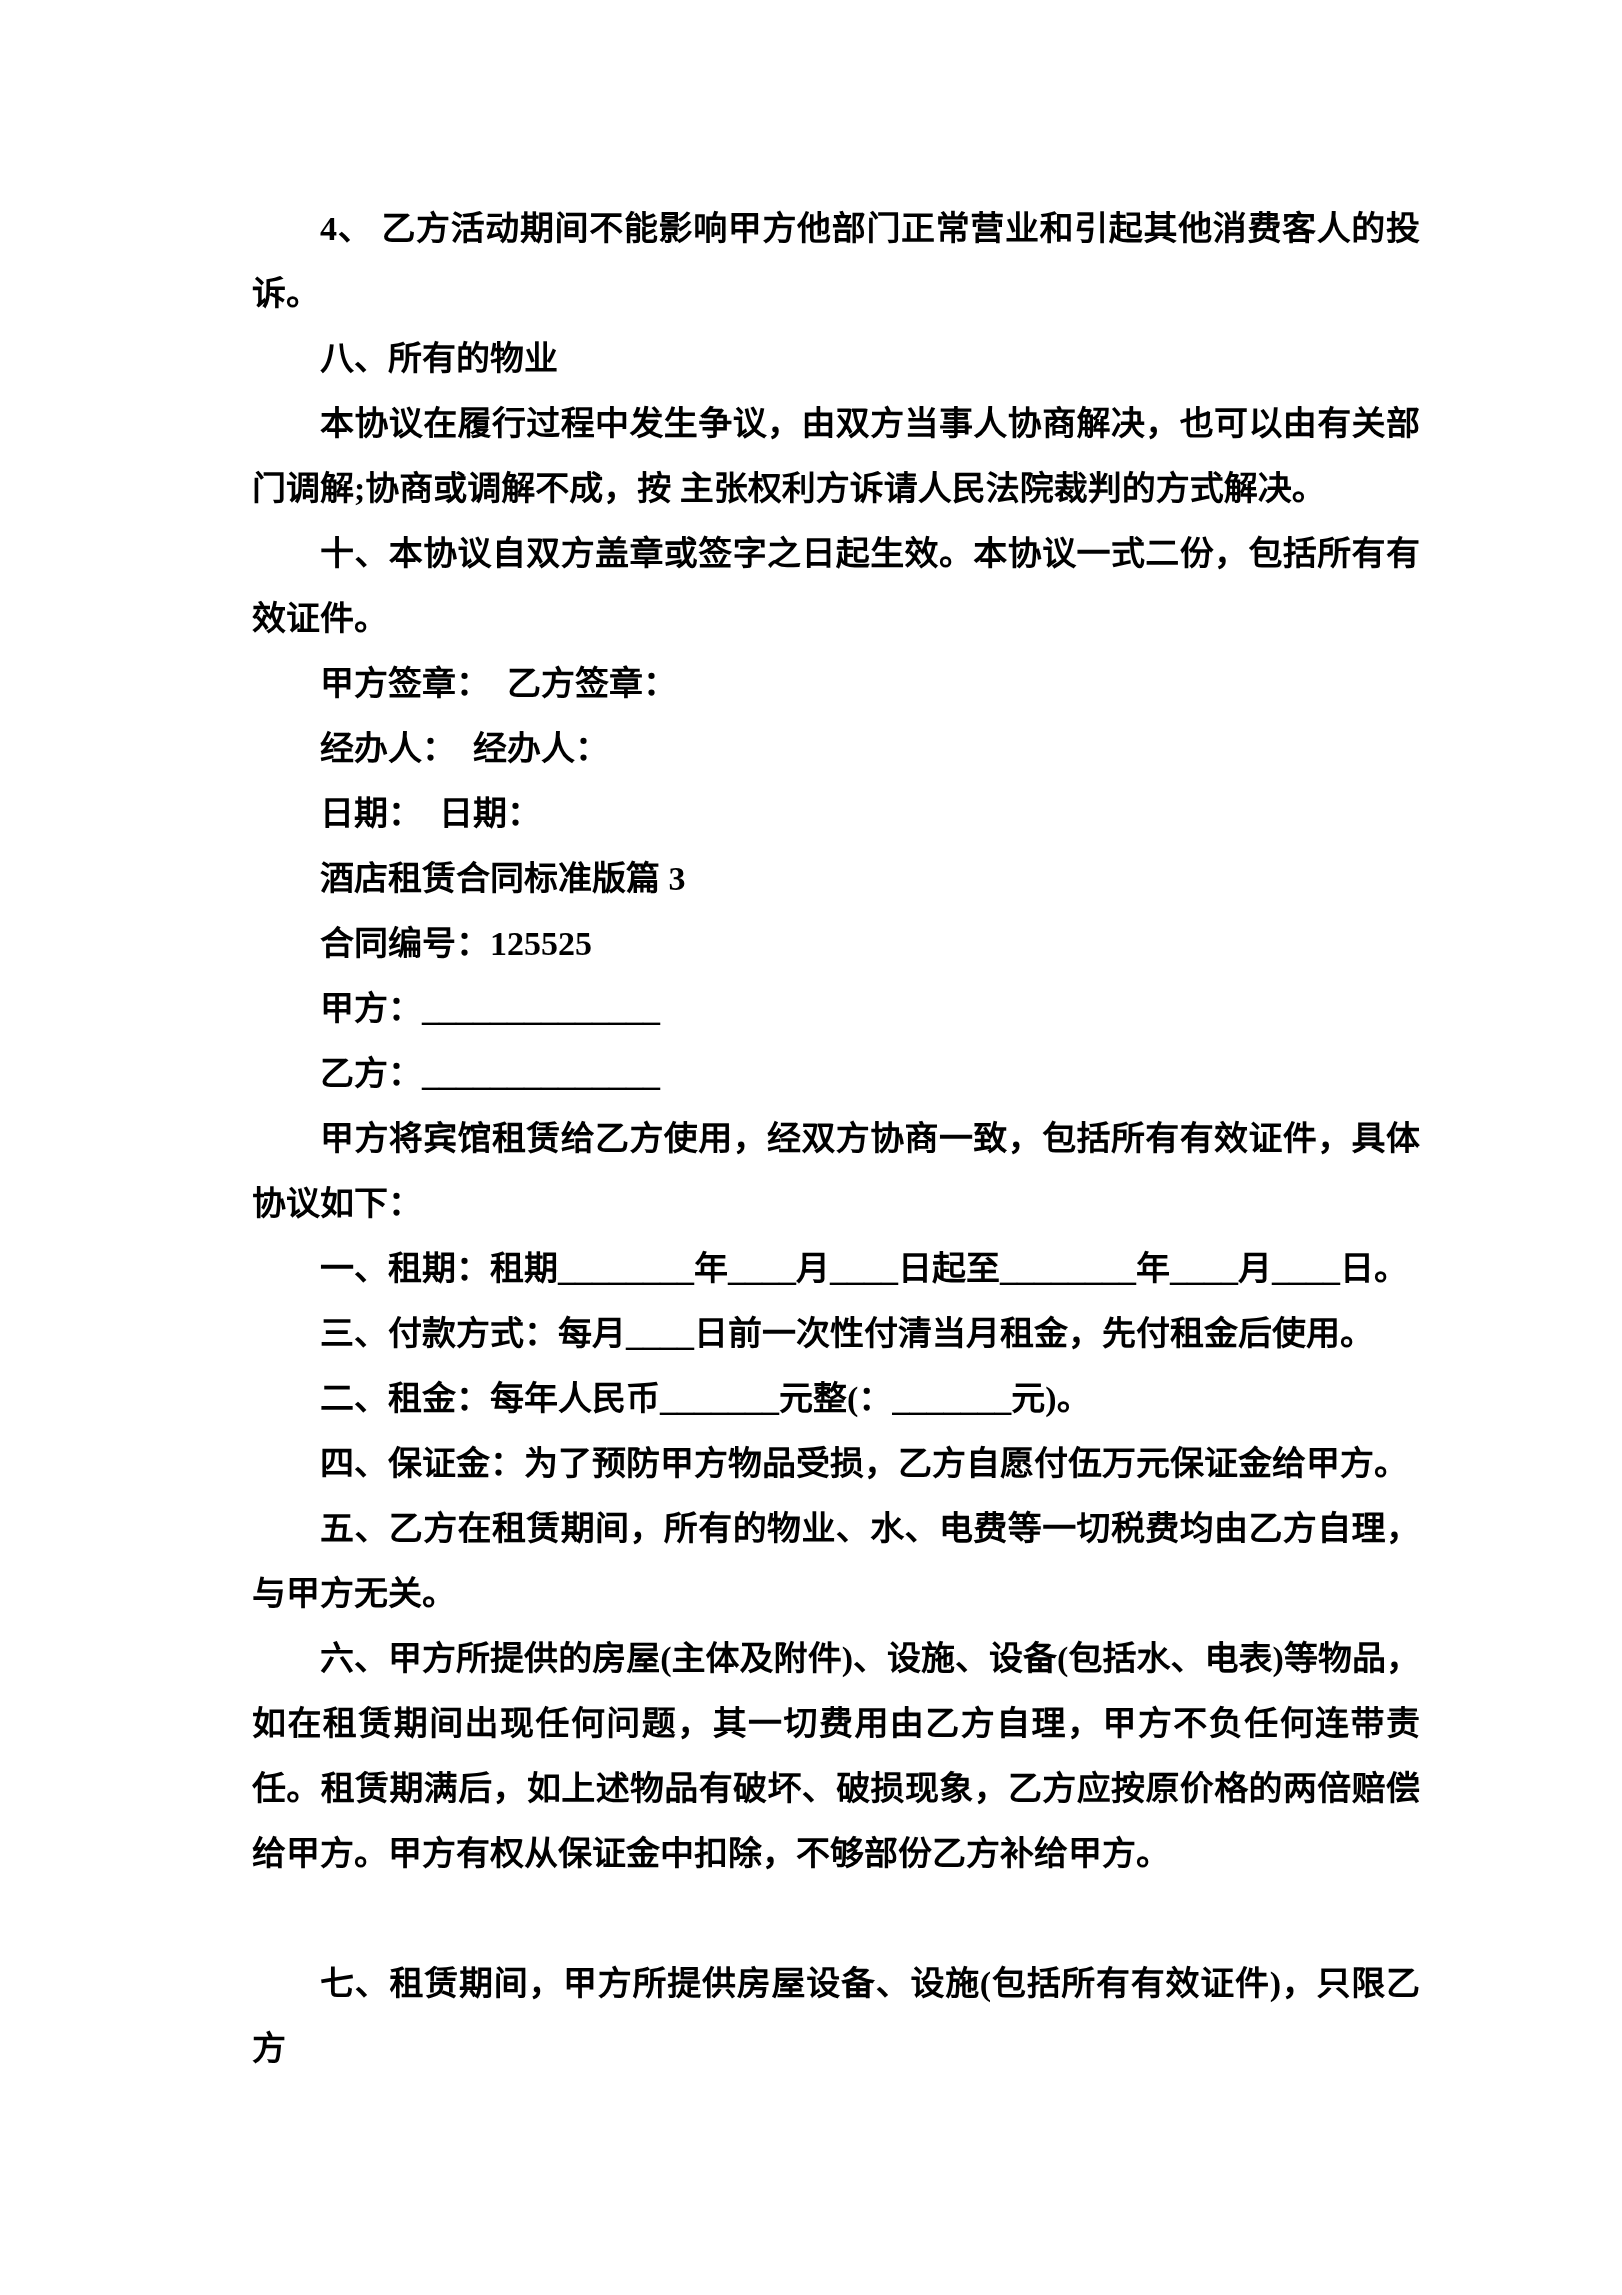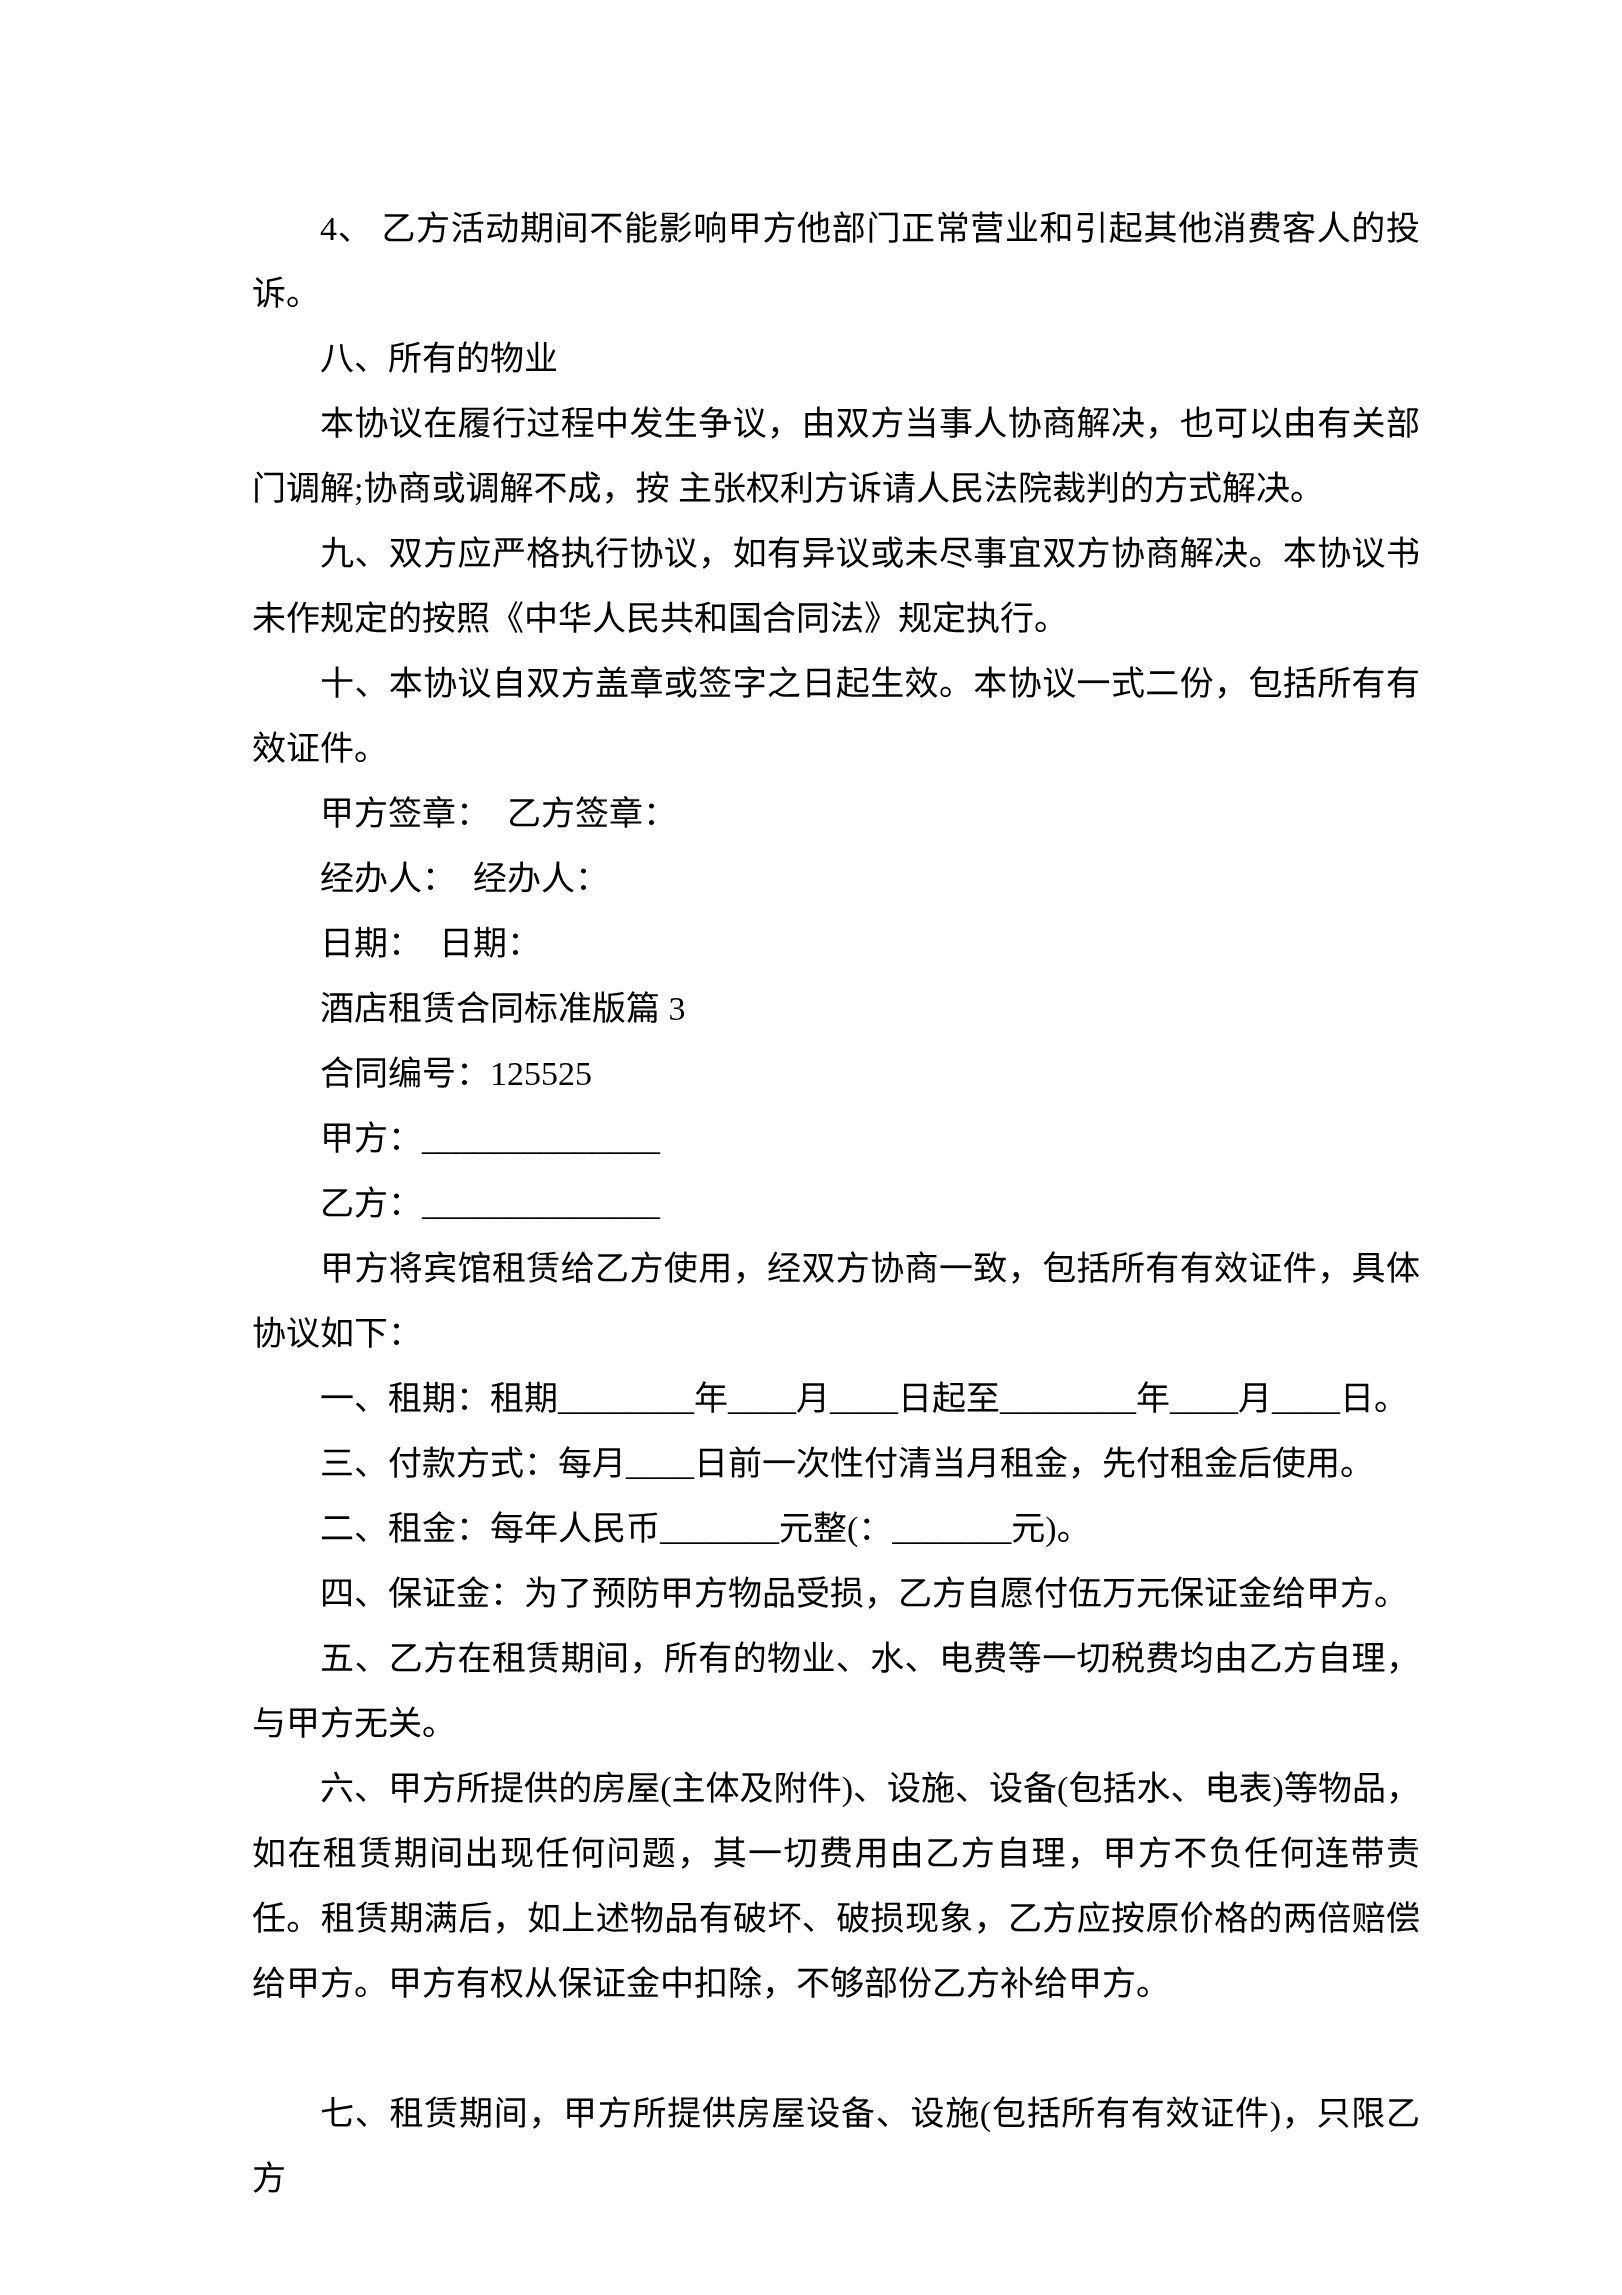--- a/index.html
+++ b/index.html
@@ -10,41 +10,41 @@
     height: 2295px;
     font-family: "Liberation Serif", "DejaVu Serif", serif;
     color: #000000;
     overflow: hidden;
   }
   .page {
     width: 1623px;
     height: 2295px;
     background: #ffffff;
     padding: 196px 203px 0 252px;
+    font-weight: bold;
   }
   .para {
     font-size: 34px;
     line-height: 65px;
     text-align: justify;
     text-indent: 2em;
     white-space: pre-wrap;
     word-break: break-all;
   }
   .gap-top {
     margin-top: 65px;
   }
 </style>
 </head>
 <body>
 
 <main class="page">
   <p class="para">4、 乙方活动期间不能影响甲方他部门正常营业和引起其他消费客人的投诉。</p>
   <p class="para">八、所有的物业</p>
   <p class="para">本协议在履行过程中发生争议，由双方当事人协商解决，也可以由有关部门调解;协商或调解不成，按 主张权利方诉请人民法院裁判的方式解决。</p>
-  <p class="para">九、双方应严格执行协议，如有异议或未尽事宜双方协商解决。本协议书未作规定的按照《中华人民共和国合同法》规定执行。</p>
   <p class="para">十、本协议自双方盖章或签字之日起生效。本协议一式二份，包括所有有效证件。</p>
   <p class="para">甲方签章：　乙方签章：</p>
   <p class="para">经办人：　经办人：</p>
   <p class="para">日期：　日期：</p>
   <p class="para">酒店租赁合同标准版篇 3</p>
   <p class="para">合同编号：125525</p>
   <p class="para">甲方：______________</p>
   <p class="para">乙方：______________</p>
   <p class="para">甲方将宾馆租赁给乙方使用，经双方协商一致，包括所有有效证件，具体协议如下：</p>
   <p class="para">一、租期：租期________年____月____日起至________年____月____日。</p>

